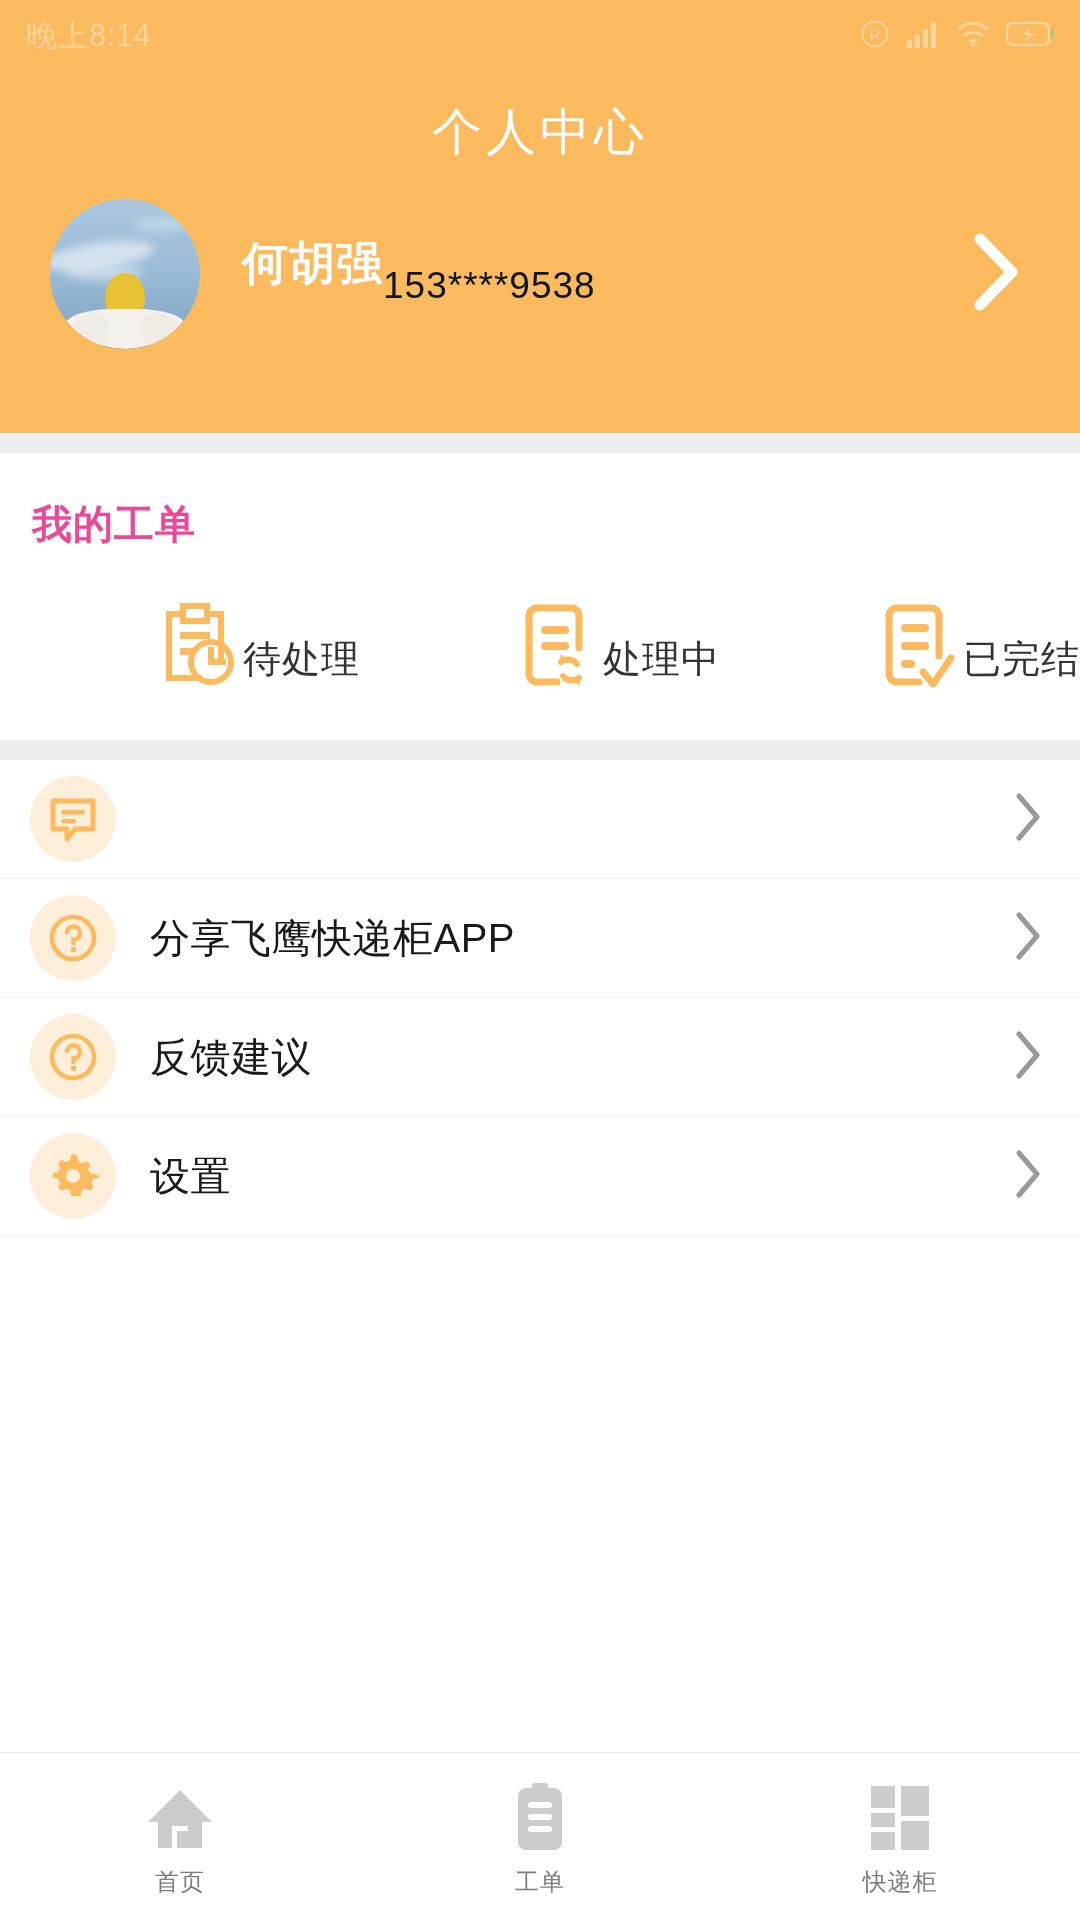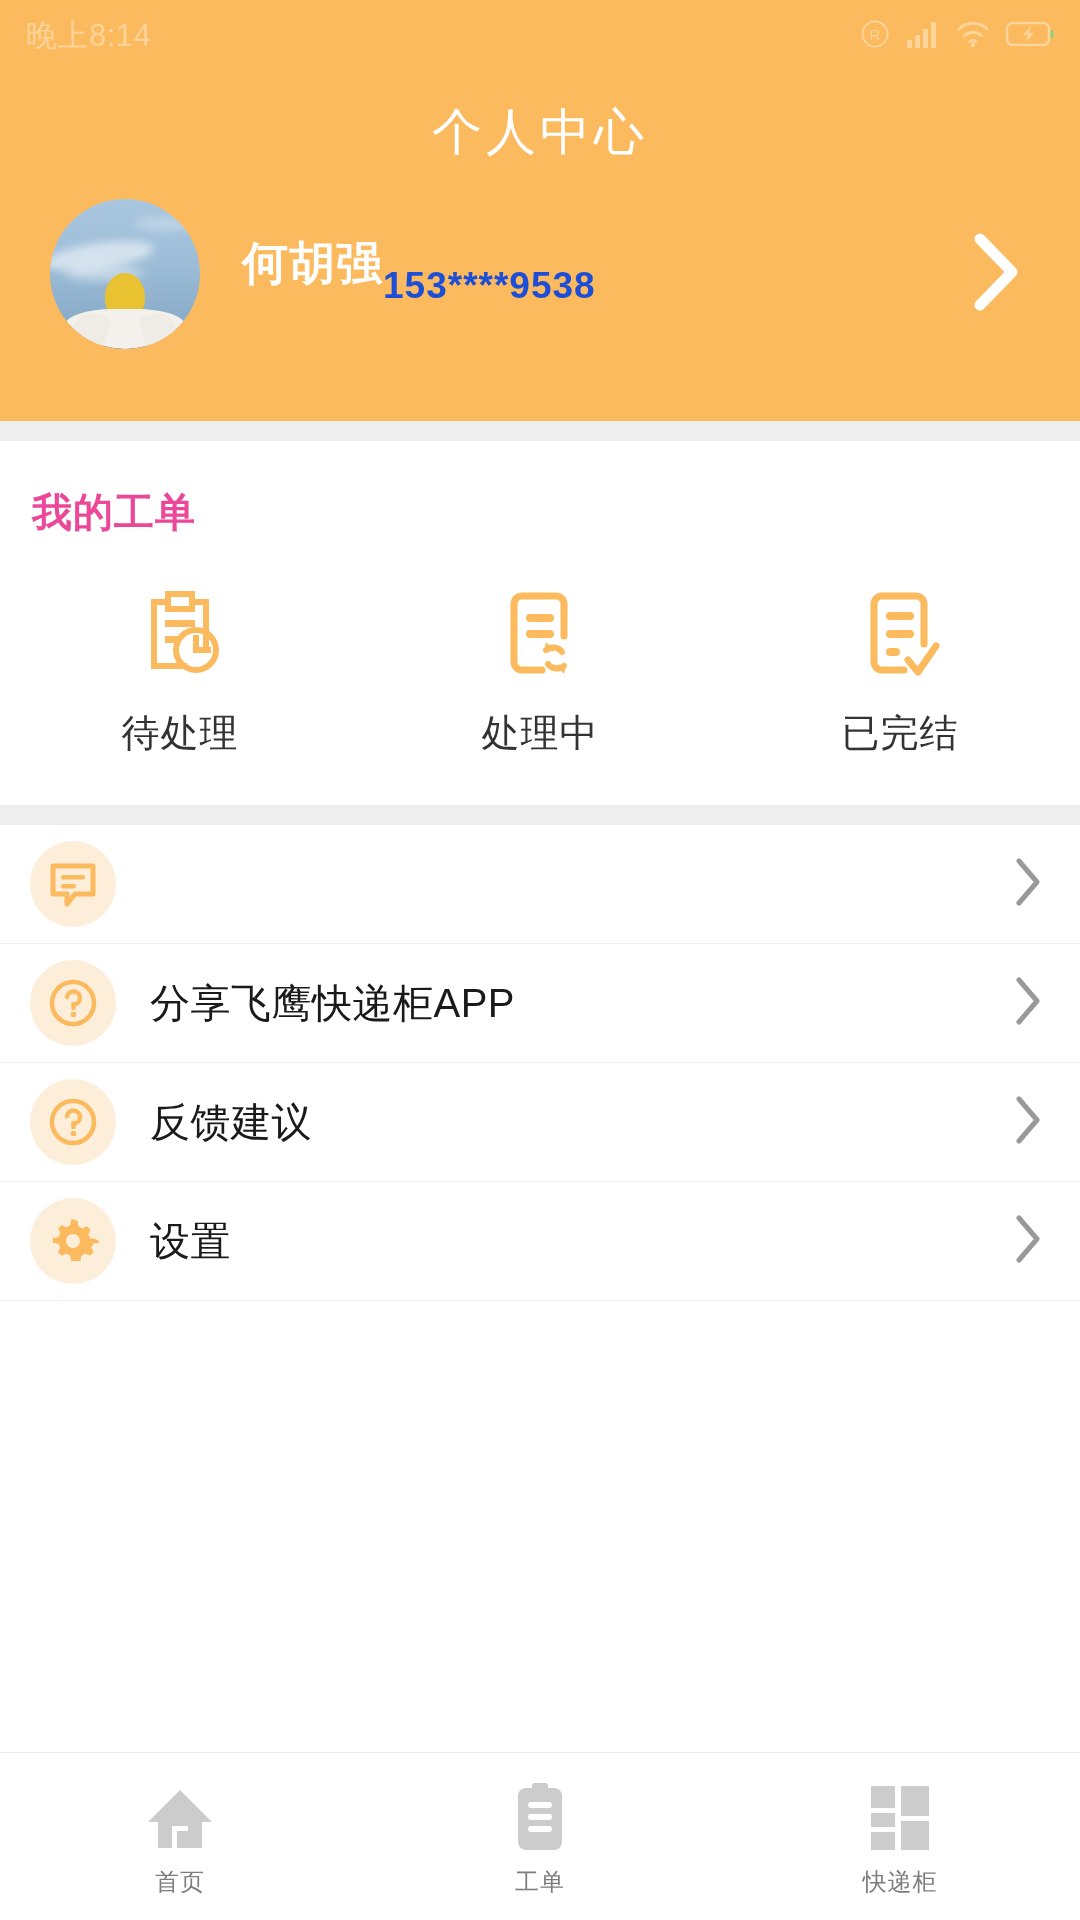--- a/index.html
+++ b/index.html
@@ -4,21 +4,21 @@
 <style>
   * { margin:0; padding:0; box-sizing:border-box; }
   html, body {
     width:1080px; height:1920px;
     font-family:"Liberation Sans","DejaVu Sans",sans-serif;
     background:#ffffff; overflow:hidden;
   }
   #app { position:relative; width:1080px; height:1920px; background:#eeeeee; display:flex; flex-direction:column; }
 
   
-  .header { background:#fbba5e; width:100%; flex:0 0 auto; padding-bottom:2px; }
+  .header { background:#fbba5e; width:100%; flex:0 0 auto; padding-bottom:14px; }
 
   .statusbar {
     height:72px; display:flex; align-items:center;
     padding:0 26px; color:#ffe3b8;
   }
   .sb-time { font-size:31px; letter-spacing:0.5px; color:#fdd49a; }
   .sb-right { margin-left:auto; display:flex; align-items:center; gap:16px; }
   .sb-icon { display:block; }
 
   .page-title {
@@ -44,35 +44,35 @@
     width:52px; height:40px; background:#3a2a24; border-radius:42% 42% 30% 30%; }
   .av-body { position:absolute; left:50%; bottom:0; transform:translateX(-50%);
     width:120px; height:40px; background:#f4f1ec; border-radius:40% 40% 0 0; }
   .av-armL { position:absolute; left:24px; bottom:6px; width:34px; height:30px;
     background:#efece6; border-radius:60% 20% 10% 40%; transform:rotate(14deg); }
   .av-armR { position:absolute; right:24px; bottom:6px; width:34px; height:30px;
     background:#efece6; border-radius:20% 60% 40% 10%; transform:rotate(-14deg); }
 
   .profile-text { margin-left:42px; display:flex; flex-direction:row; justify-content:center; }
   .profile-name { color:#ffffff; font-size:46px; font-weight:700; line-height:1.25; letter-spacing:1px; }
-  .profile-phone { color:#1d4ed8; font-size:37px; line-height:1.45; margin-top:24px; letter-spacing:1px;font-weight:bold; }
+  .profile-phone { color:#0f172a; font-size:37px; line-height:1.45; margin-top:24px; letter-spacing:1px; }
   .profile-arrow { margin-left:auto; }
 
   
   .gap { background:#eeeeee; width:100%; flex:0 0 auto; }
   .gap-lg { height:20px; }
 
   
   .card { background:#ffffff; width:100%; flex:0 0 auto; }
   .section-title {
     font-size:40px; color:#ec4899; font-weight:700;
     padding:44px 0 0 32px; letter-spacing:1px;
   }
   .wo-row { display:flex; padding:46px 0 46px; }
-  .wo-item { flex:1; display:flex; flex-direction:column; align-items:center;justify-content:flex-end; }
+  .wo-item { flex:1; display:flex; flex-direction:row; align-items:center;justify-content:flex-end; }
   .wo-icon { width:96px; height:96px; display:flex; align-items:center; justify-content:center; }
   .wo-label { margin-top:26px; font-size:38px; color:#333333; letter-spacing:1px; }
 
   
   .menu { background:#ffffff; width:100%; flex:0 0 auto; }
   .menu-item {
     display:flex; align-items:center; height:119px;
     padding:0 36px 0 30px; border-bottom:1px solid #f0f0f0;
   }
   .menu-item:last-child { border-bottom:1px solid #f0f0f0; }

